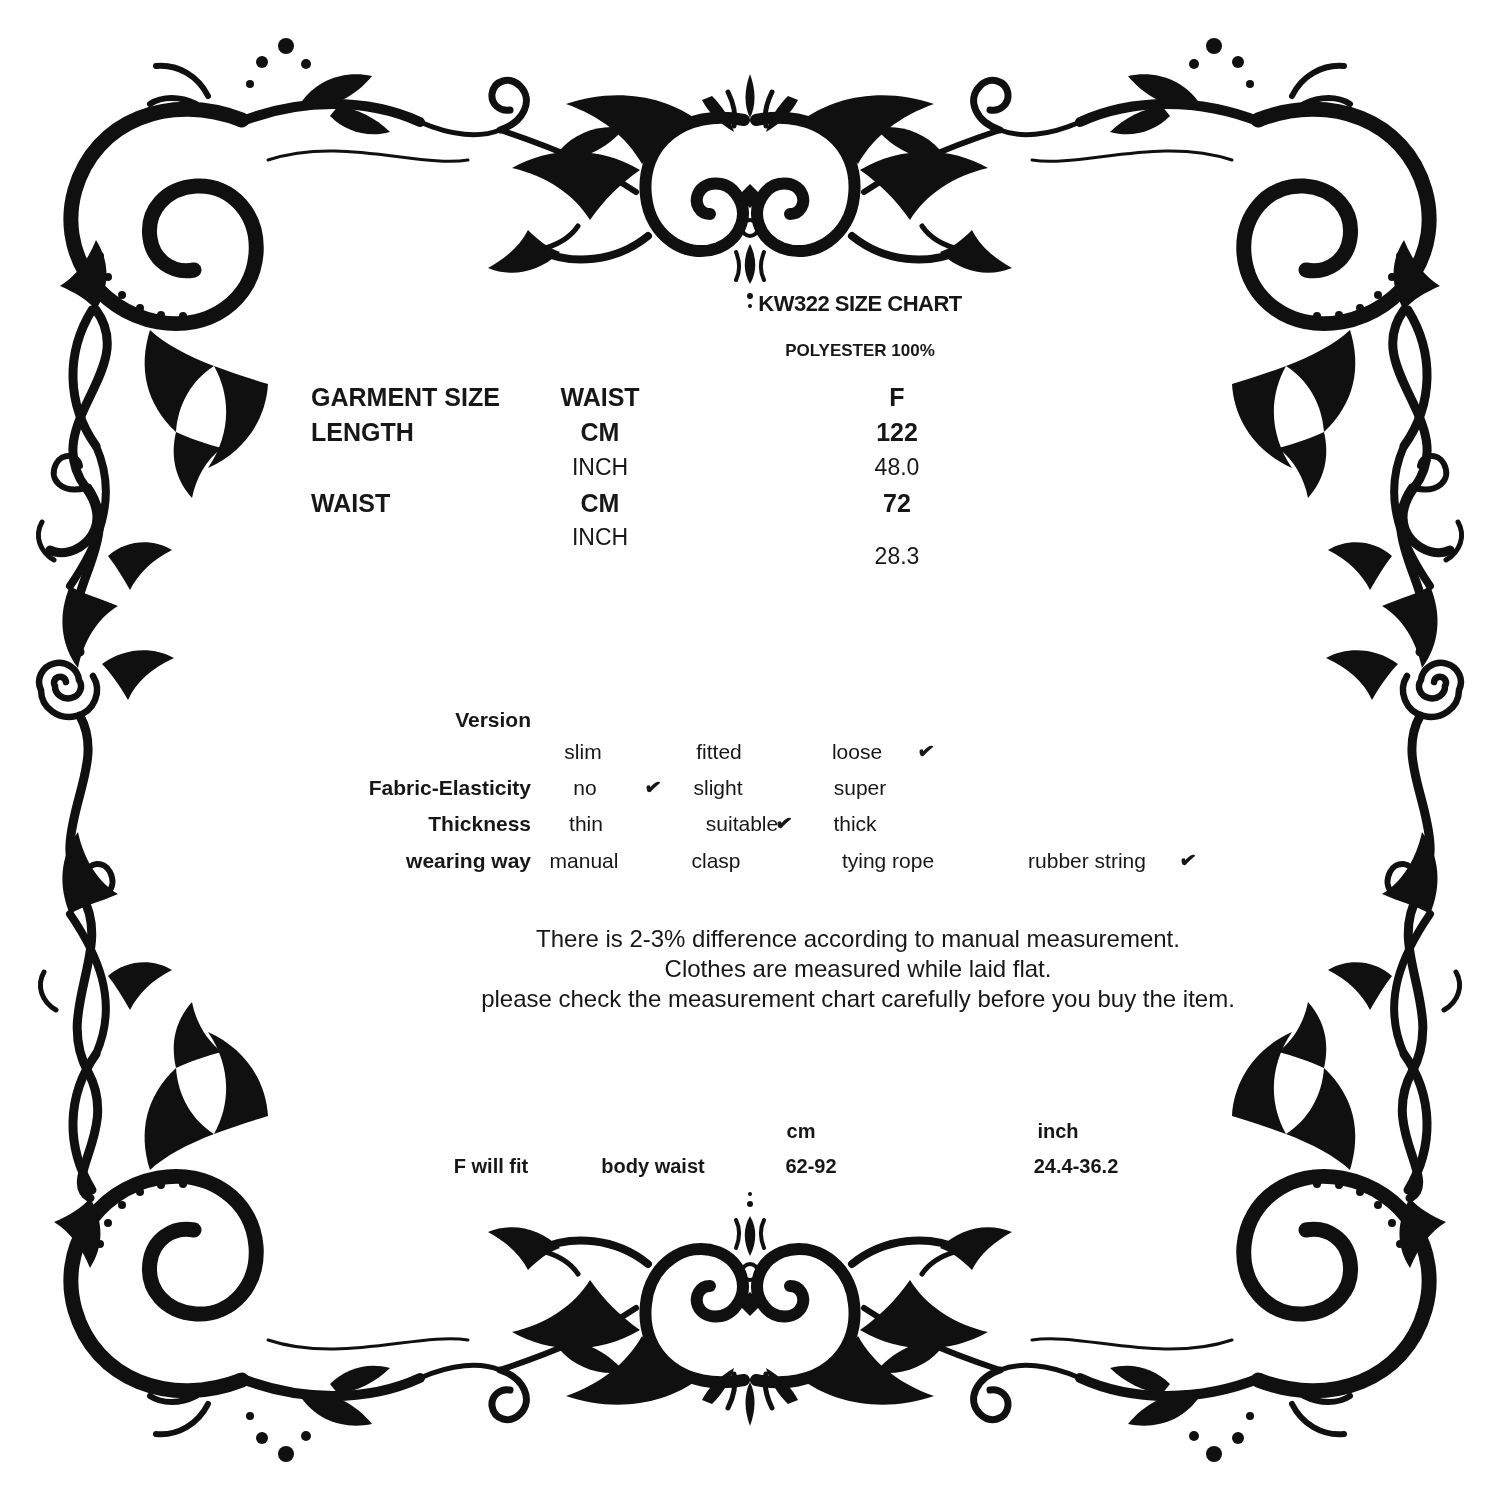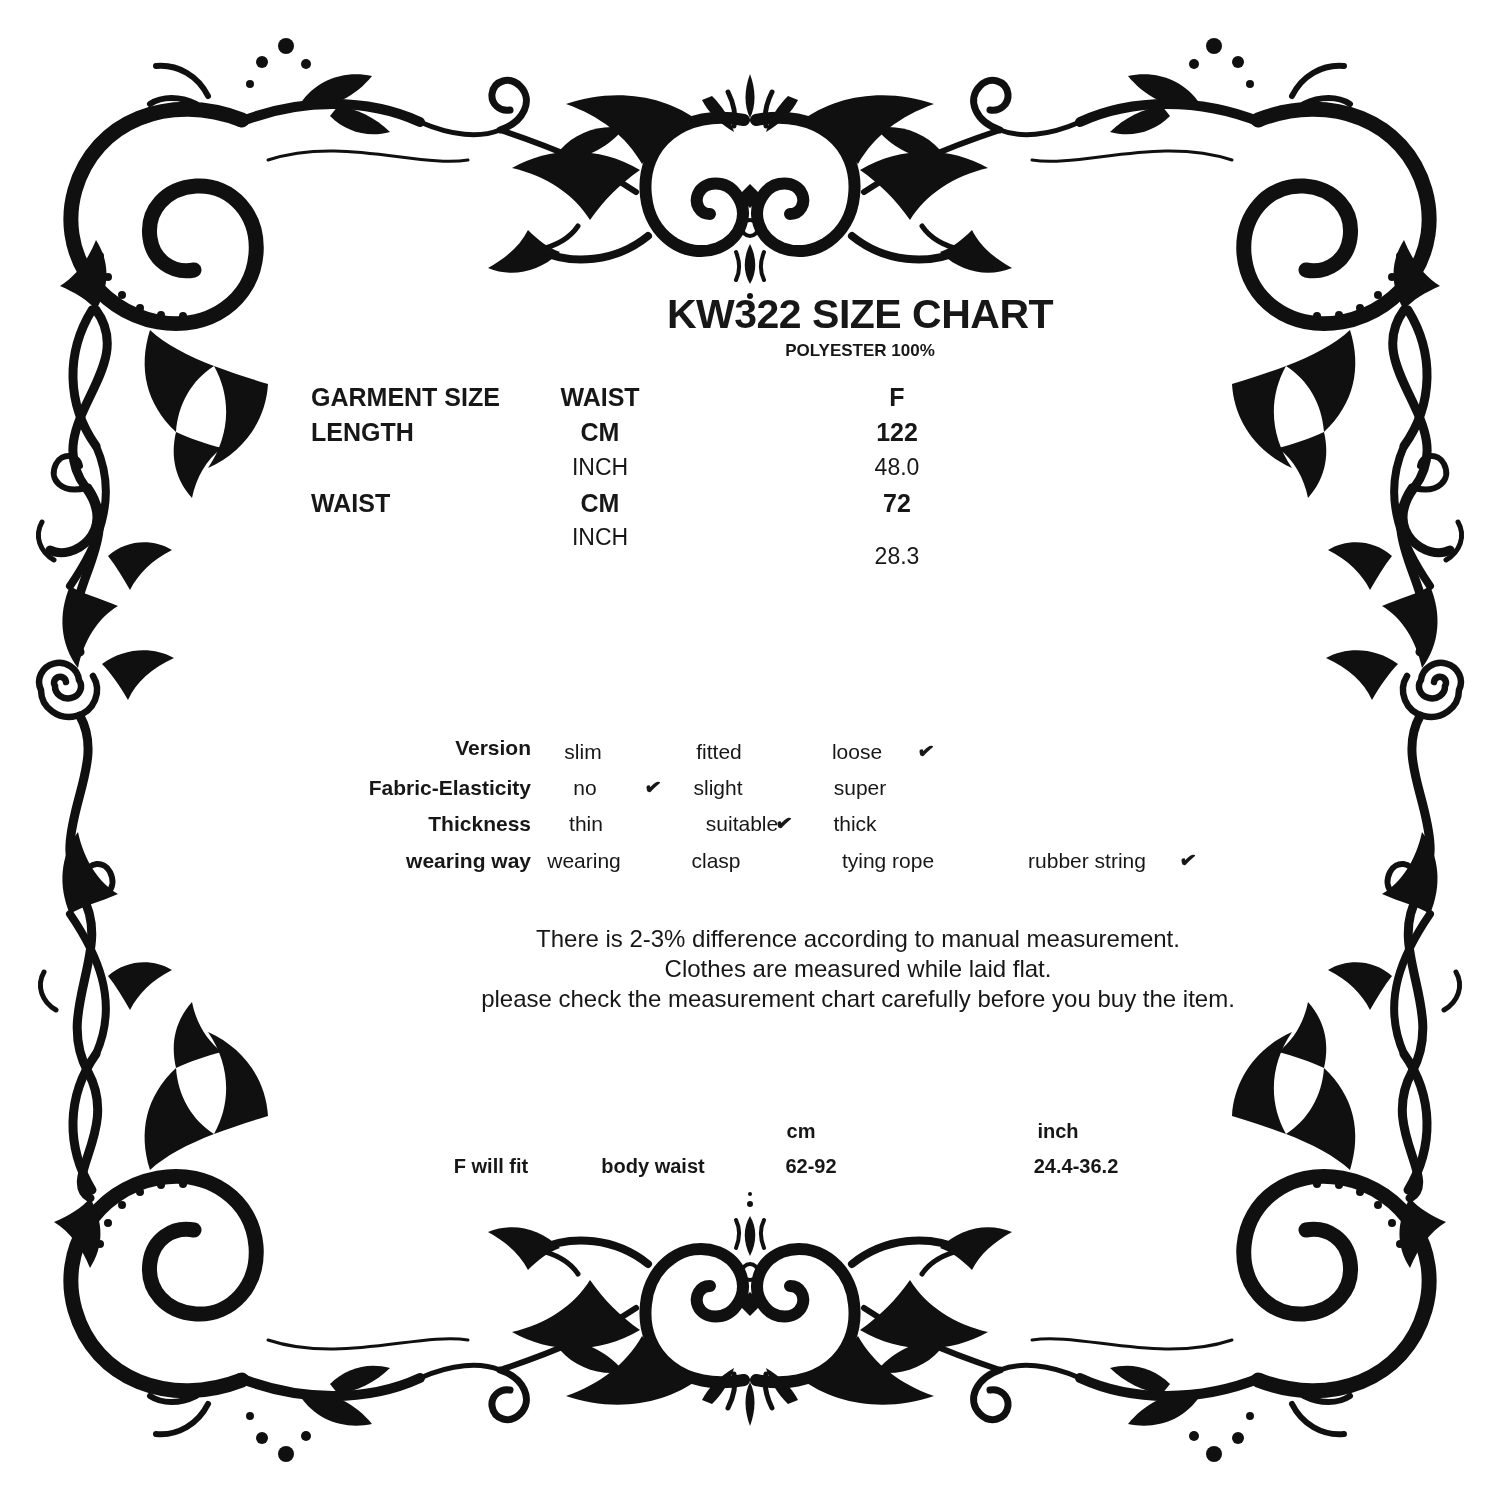--- a/index.html
+++ b/index.html
@@ -2,21 +2,21 @@
 <html><head>
 <meta charset="utf-8">
 <style>
   html,body{margin:0;padding:0;background:#fff;}
   .page{position:relative;width:1500px;height:1500px;background:#ffffff;overflow:hidden;
         font-family:"Liberation Sans",sans-serif;color:#171717;}
   .border-svg{position:absolute;left:0;top:0;width:1500px;height:1500px;}
   .abs{position:absolute;white-space:nowrap;line-height:1.15;}
   .cx{transform:translateX(-50%);}
   .b{font-weight:700;}
-  .title{font-size:41px;letter-spacing:-0.5px;}
+  .title{font-size:22px;letter-spacing:-0.5px;}
   .subtitle{font-size:17px;}
   .st{font-size:25px;}
   .st-reg{font-size:23px;font-weight:400;}
   .attr{font-size:21px;}
   .note{font-size:24px;}
   .guide{font-size:22px;}
   .fit{font-size:20px;font-weight:700;}
   .chk{font-size:20px;font-weight:700;transform:translateX(-50%) rotate(8deg);}
 </style>
 </head>
@@ -143,40 +143,40 @@
     <span class="abs st b" style="left:311px;top:489px;">WAIST</span>
     <span class="abs cx st b" style="left:600px;top:489px;">CM</span>
     <span class="abs cx st b" style="left:897px;top:489px;">72</span>
 
     <span class="abs cx st st-reg" style="left:600px;top:524px;">INCH</span>
     <span class="abs cx st st-reg" style="left:897px;top:543px;">28.3</span>
   </div>
 
   <div>
 
-    <span class="abs attr b" style="right:969px;top:736px;">Version</span>
+    <span class="abs attr b" style="right:969px;top:708px;">Version</span>
     <span class="abs cx attr" style="left:583px;top:740px;">slim</span>
     <span class="abs cx attr" style="left:719px;top:740px;">fitted</span>
     <span class="abs cx attr" style="left:857px;top:740px;text-align:center;">loose</span>
     <span class="abs chk" style="left:926px;top:740px;">✔</span>
 
     <span class="abs attr b" style="right:969px;top:776px;">Fabric-Elasticity</span>
     <span class="abs cx attr" style="left:585px;top:776px;">no</span>
     <span class="abs chk" style="left:653px;top:776px;">✔</span>
     <span class="abs cx attr" style="left:718px;top:776px;">slight</span>
     <span class="abs cx attr" style="left:860px;top:776px;">super</span>
 
     <span class="abs attr b" style="right:969px;top:812px;">Thickness</span>
     <span class="abs cx attr" style="left:586px;top:812px;">thin</span>
     <span class="abs cx attr" style="left:719px;top:812px;margin-left:23px;">suitable</span>
     <span class="abs chk" style="left:784px;top:812px;">✔</span>
     <span class="abs cx attr" style="left:855px;top:812px;">thick</span>
 
     <span class="abs attr b" style="right:969px;top:849px;">wearing way</span>
-    <span class="abs cx attr" style="left:584px;top:849px;">wearing</span>
+    <span class="abs cx attr" style="left:584px;top:849px;">manual</span>
     <span class="abs cx attr" style="left:716px;top:849px;">clasp</span>
     <span class="abs cx attr" style="left:856px;top:849px;margin-left:32px;">tying rope</span>
     <span class="abs cx attr" style="left:1087px;top:849px;">rubber string</span>
     <span class="abs chk" style="left:1188px;top:849px;">✔</span>
   </div>
 
   <div>
     <div class="abs cx note" style="left:858px;top:925px;">There is 2-3% difference according to manual measurement.</div>
     <div class="abs cx note" style="left:858px;top:955px;">Clothes are measured while laid flat.</div>
     <div class="abs cx note" style="left:858px;top:985px;">please check the measurement chart carefully before you buy the item.</div>

